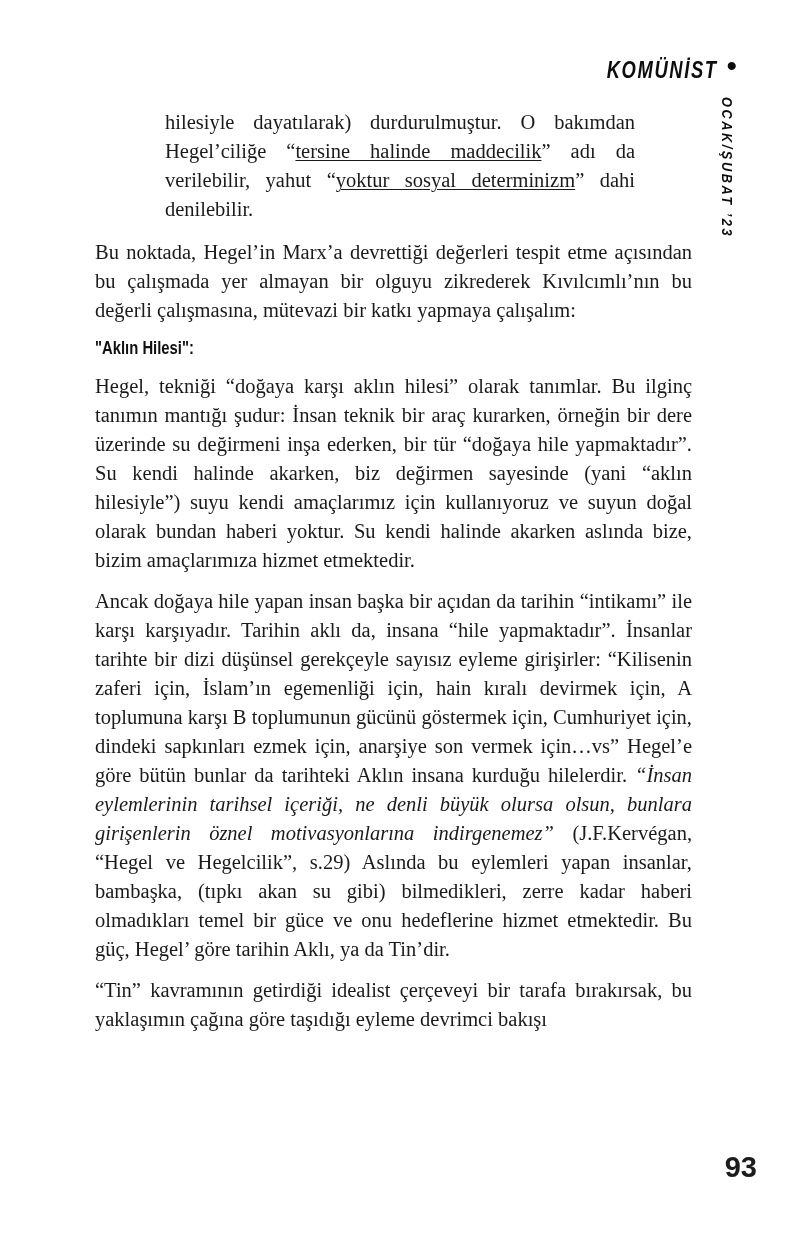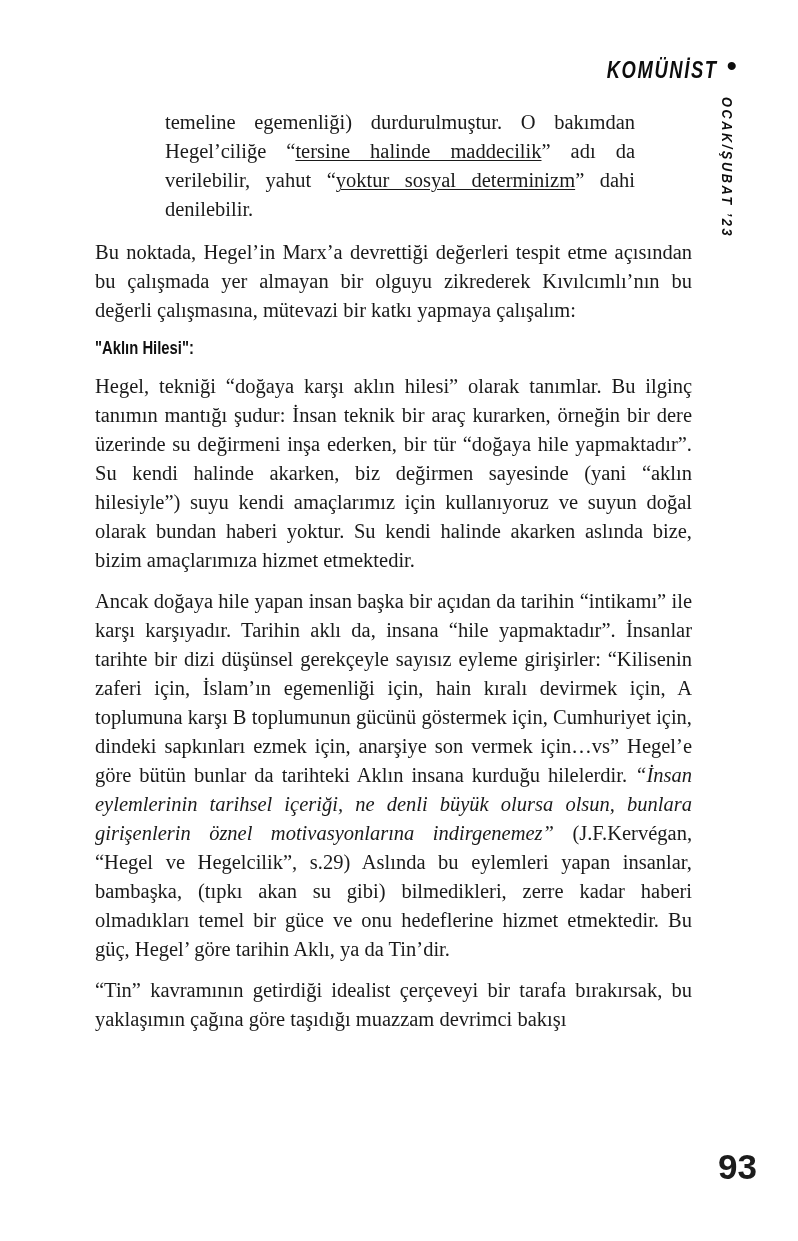--- a/index.html
+++ b/index.html
@@ -69,42 +69,42 @@
   }
   .seg-normal { }
   .seg-bold { font-weight: normal; }
   .seg-italic { font-style: italic; }
   .seg-underline { text-decoration: underline; text-decoration-thickness: 1px; text-underline-offset: 2px; }
 
   
   .folio {
     position: absolute; top: 1151px; right: 41px;
     font-family: "Liberation Sans", sans-serif;
-    font-weight: bold; font-size: 35px; line-height: 32px;
+    font-weight: bold; font-size: 29px; line-height: 32px;
     color: #1c1c1c;
   }
 </style>
 </head>
 <body>
 
 <div class="page">
 
   <header class="running-head">
     <span class="journal">KOMÜNİST</span>
     <span class="dot">•</span>
   </header>
 
   <div class="issue-vertical">
     <span class="issue-inner">OCAK/ŞUBAT ’23</span>
   </div>
 
   <main class="content" id="content">
-      <blockquote class="blockquote"><span class="seg-normal">temeline egemenliği) durdurulmuştur. O bakımdan Hegel’ciliğe “</span><span class="seg-underline">tersine halinde maddecilik</span><span class="seg-normal">” adı da verilebilir, yahut “</span><span class="seg-underline">yoktur sosyal determinizm</span><span class="seg-normal">” dahi denilebilir.</span></blockquote>
+      <blockquote class="blockquote"><span class="seg-normal">hilesiyle dayatılarak) durdurulmuştur. O bakımdan Hegel’ciliğe “</span><span class="seg-underline">tersine halinde maddecilik</span><span class="seg-normal">” adı da verilebilir, yahut “</span><span class="seg-underline">yoktur sosyal determinizm</span><span class="seg-normal">” dahi denilebilir.</span></blockquote>
       <p class="paragraph"><span class="seg-normal">Bu noktada, Hegel’in Marx’a devrettiği değerleri tespit etme açısından bu çalışmada yer almayan bir olguyu zikrederek Kıvılcımlı’nın bu değerli çalışmasına, mütevazi bir katkı yapmaya çalışalım:</span></p>
       <h2 class="heading"><span class="seg-normal">"Aklın Hilesi":</span></h2>
       <p class="paragraph"><span class="seg-normal">Hegel, tekniği “doğaya karşı aklın hilesi” olarak tanımlar. Bu ilginç tanımın mantığı şudur: İnsan teknik bir araç kurarken, örneğin bir dere üzerinde su değirmeni inşa ederken, bir tür “doğaya hile yapmaktadır”. Su kendi halinde akarken, biz değirmen sayesinde (yani “aklın hilesiyle”) suyu kendi amaçlarımız için kullanıyoruz ve suyun doğal olarak bundan haberi yoktur. Su kendi halinde akarken aslında bize, bizim amaçlarımıza hizmet etmektedir.</span></p>
       <p class="paragraph"><span class="seg-normal">Ancak doğaya hile yapan insan başka bir açıdan da tarihin “intikamı” ile karşı karşıyadır. Tarihin aklı da, insana “hile yapmaktadır”. İnsanlar tarihte bir dizi düşünsel gerekçeyle sayısız eyleme girişirler: “Kilisenin zaferi için, İslam’ın egemenliği için, hain kıralı devirmek için, A toplumuna karşı B toplumunun gücünü göstermek için, Cumhuriyet için, dindeki sapkınları ezmek için, anarşiye son vermek için…vs” Hegel’e göre bütün bunlar da </span><span class="seg-bold">tarihteki Aklın insana kurduğu hilelerdir.</span><span class="seg-normal"> </span><span class="seg-italic">“İnsan eylemlerinin tarihsel içeriği, ne denli büyük olursa olsun, bunlara girişenlerin öznel motivasyonlarına indirgenemez”</span><span class="seg-normal"> (J.F.Kervégan, </span><span class="seg-bold">“Hegel ve Hegelcilik”</span><span class="seg-normal">, s.29) Aslında bu eylemleri yapan insanlar, bambaşka, (tıpkı akan su gibi) bilmedikleri, zerre kadar haberi olmadıkları temel bir güce ve onu hedeflerine hizmet etmektedir. Bu güç, Hegel’ göre tarihin Aklı, ya da Tin’dir.</span></p>
-      <p class="paragraph"><span class="seg-normal">“Tin” kavramının getirdiği idealist çerçeveyi bir tarafa bırakırsak, bu yaklaşımın çağına göre taşıdığı muazzam devrimci bakışı</span></p>
+      <p class="paragraph"><span class="seg-normal">“Tin” kavramının getirdiği idealist çerçeveyi bir tarafa bırakırsak, bu yaklaşımın çağına göre taşıdığı eyleme devrimci bakışı</span></p>
     </main>
 
   <div class="folio">93</div>
 
 </div>
 
 </body></html>

